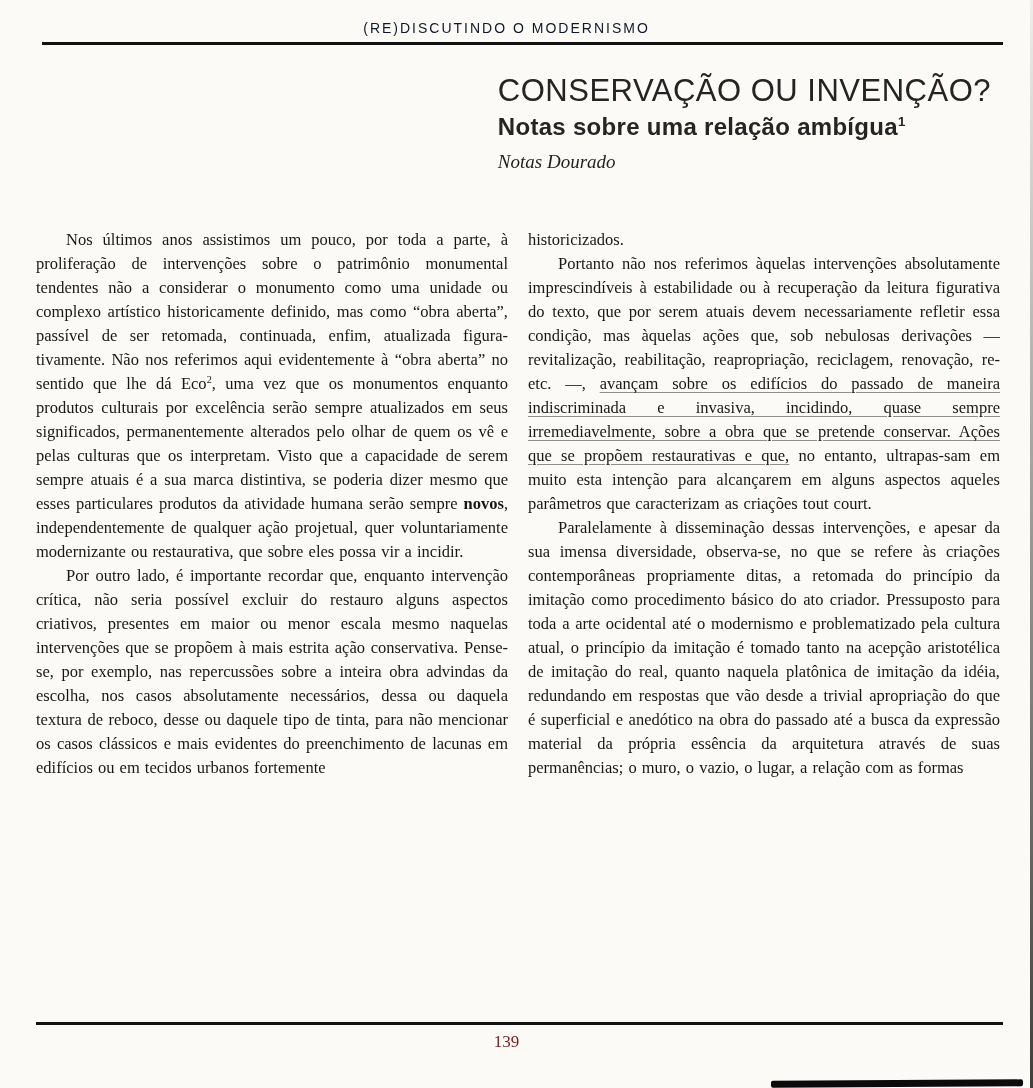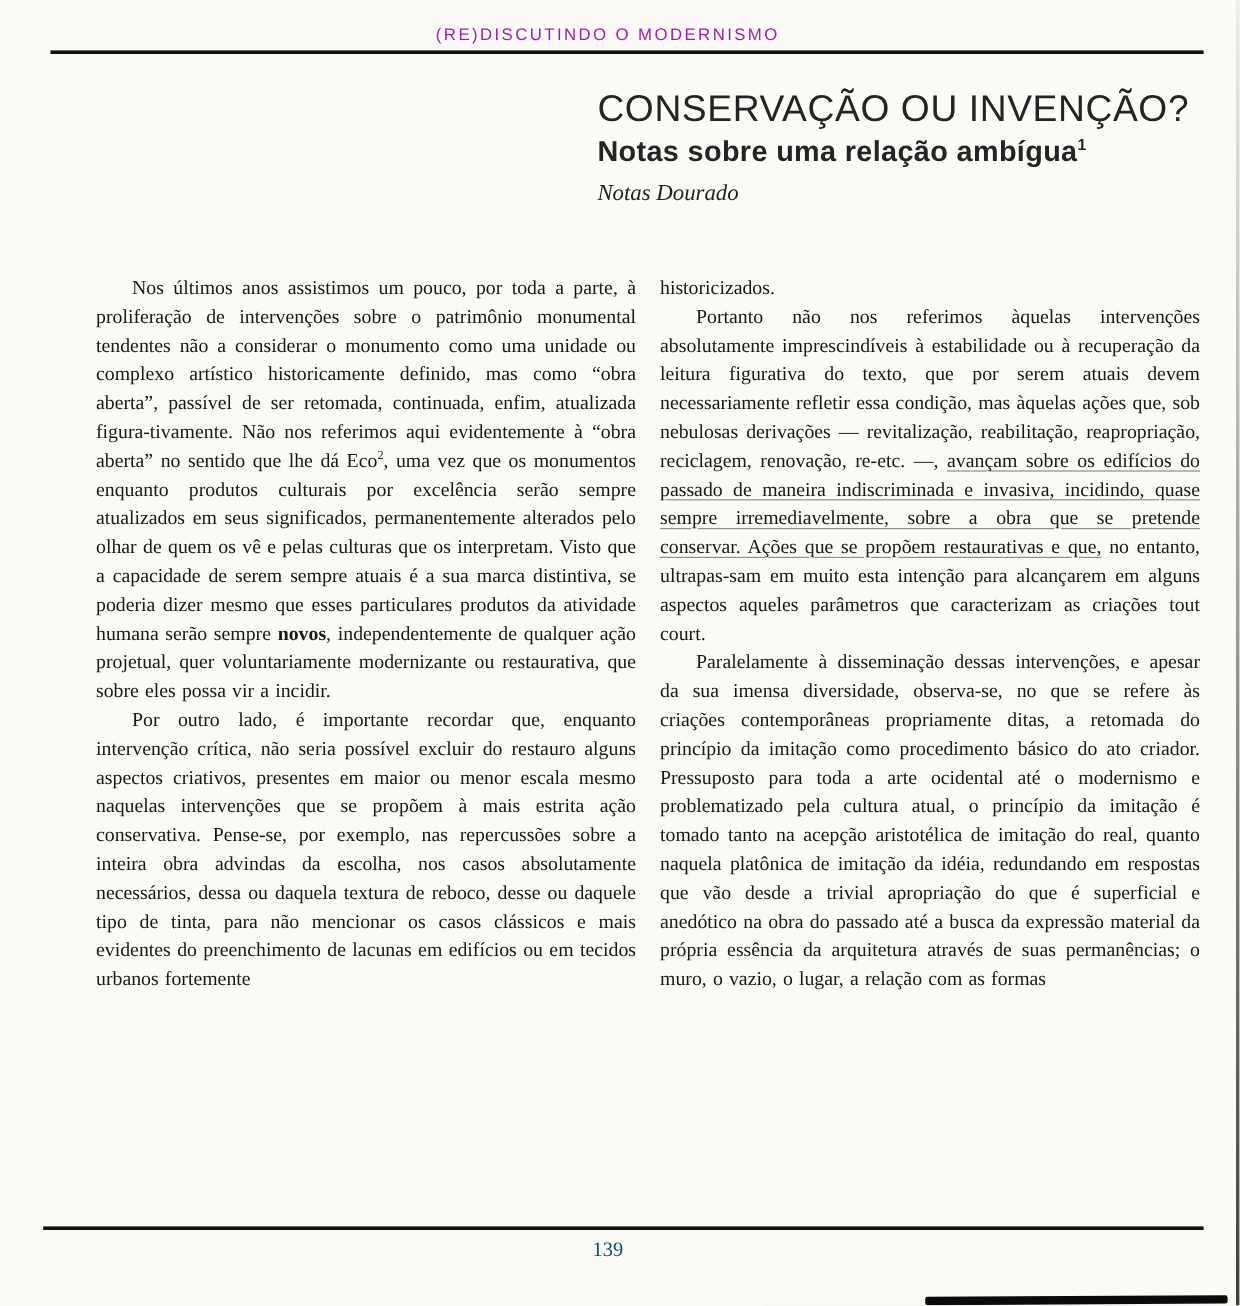--- a/index.html
+++ b/index.html
@@ -19,21 +19,21 @@
     overflow:hidden;
     color:var(--ink);
   }
   .running-head{
     position:absolute;
     top:20px;left:0;right:20px;
     text-align:center;
     font-family:"Liberation Sans",sans-serif;
     font-size:14px;
     letter-spacing:2px;
-    color:#a21caf;
+    color:#0f172a;
   }
   .header-rule{
     position:absolute;
     top:42px;left:42px;right:30px;
     height:3px;
     background:var(--rule);
   }
   .title-block{
     position:absolute;
     top:74px;right:42px;
@@ -65,21 +65,20 @@
     margin-top:10px;
     color:#1f1f1f;
   }
   .body-columns{
     position:absolute;
     top:228px;left:36px;right:33px;
     display:flex;
     gap:20px;
     max-height:792px;
     overflow:hidden;
-    margin-left:44px;
   }
   .column{
     flex:1;
     font-family:"Liberation Serif","DejaVu Serif",serif;
     font-size:16.5px;
     line-height:24px;
     text-align:justify;
     color:#171717;
     word-spacing:1px;
   }
@@ -103,21 +102,21 @@
     top:1022px;left:36px;right:30px;
     height:3px;
     background:var(--rule);
   }
   .page-number{
     position:absolute;
     top:1032px;left:0;right:20px;
     text-align:center;
     font-family:"Liberation Serif","DejaVu Serif",serif;
     font-size:17px;
-    color:#0c4a6e;
+    color:#7f1d1d;
   }
   .artifact-right-edge{
     position:absolute;
     top:0;right:0;bottom:0;
     width:3px;
     background:linear-gradient(rgba(0,0,0,0.05), rgba(0,0,0,0.75));
   }
   .artifact-bottom-streak{
     position:absolute;
     bottom:1px;right:10px;

